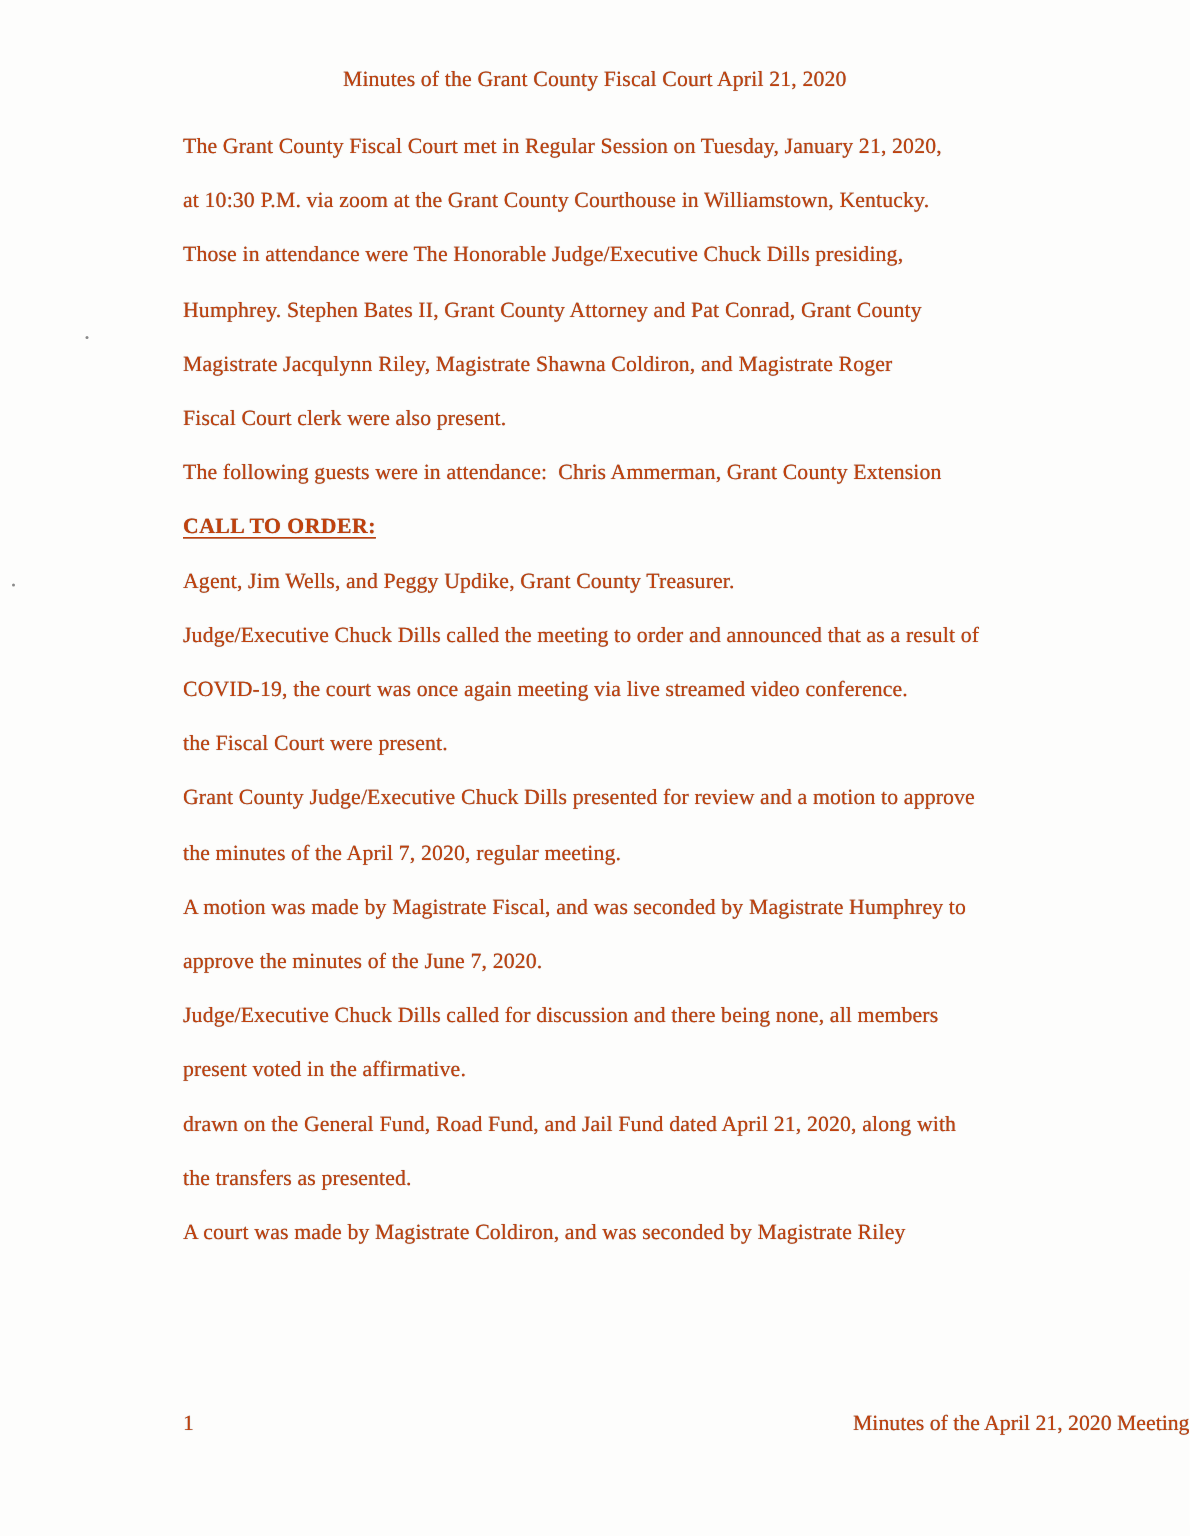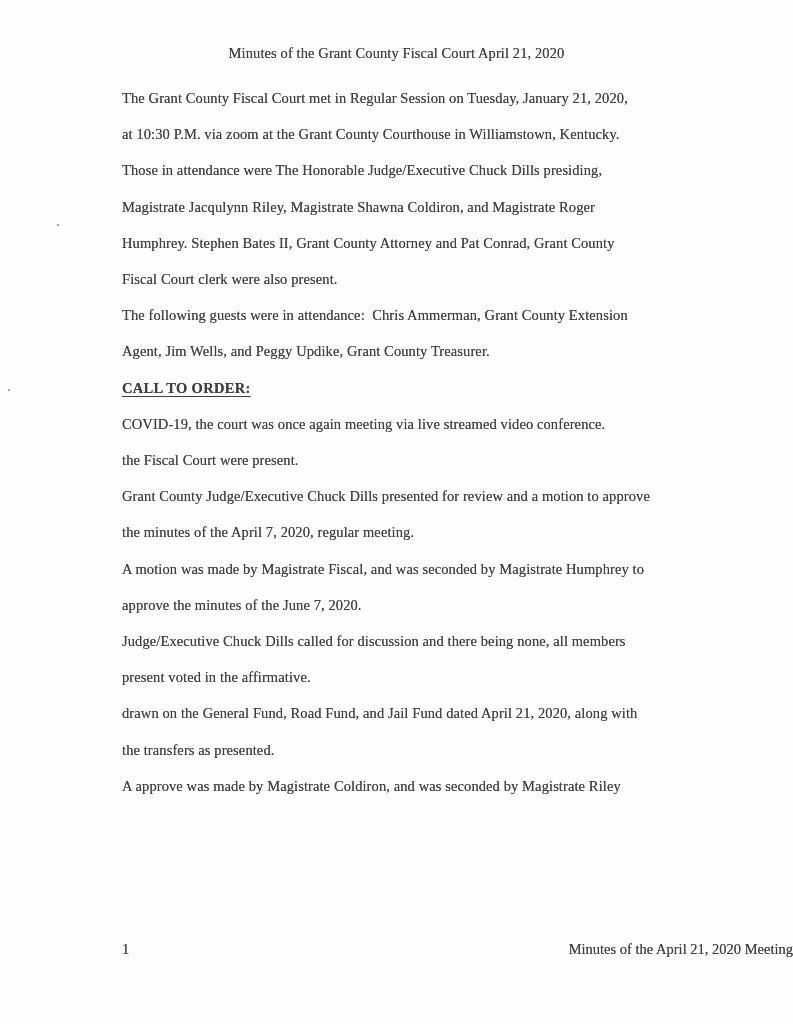--- a/index.html
+++ b/index.html
@@ -7,21 +7,21 @@
   body {
     font-family: "Liberation Serif", "DejaVu Serif", serif;
     background: #ffffff;
   }
   .page {
     position: relative;
     width: 793px;
     height: 1024px;
     background: #fdfdfc;
     overflow: hidden;
-    color: #404040;
+    color: #c2410c;
   }
   .doc-title {
     position: absolute;
     top: 45px;
     left: 0;
     width: 100%;
     text-align: center;
     font-size: 14.5px;
     letter-spacing: 0.1px;
     text-shadow: 0 0 0.6px rgba(40,40,40,0.65);
@@ -79,37 +79,38 @@
 <body>
 
 <div class="page">
 
   <div class="doc-title">Minutes of the Grant County Fiscal Court April 21, 2020</div>
 
   <div class="document-body">
       <div class="line">The Grant County Fiscal Court met in Regular Session on Tuesday, January 21, 2020,</div>
       <div class="line">at 10:30 P.M. via zoom at the Grant County Courthouse in Williamstown, Kentucky.</div>
       <div class="line">Those in attendance were The Honorable Judge/Executive Chuck Dills presiding,</div>
+      <div class="line">Humphrey. Stephen Bates II, Grant County Attorney and Pat Conrad, Grant County</div>
       <div class="line">Magistrate Jacqulynn Riley, Magistrate Shawna Coldiron, and Magistrate Roger</div>
-      <div class="line">Humphrey. Stephen Bates II, Grant County Attorney and Pat Conrad, Grant County</div>
       <div class="line">Fiscal Court clerk were also present.</div>
       <div class="line">The following guests were in attendance:  Chris Ammerman, Grant County Extension</div>
+      <div class="line heading">CALL TO ORDER:</div>
       <div class="line">Agent, Jim Wells, and Peggy Updike, Grant County Treasurer.</div>
-      <div class="line heading">CALL TO ORDER:</div>
+      <div class="line">Judge/Executive Chuck Dills called the meeting to order and announced that as a result of</div>
       <div class="line">COVID-19, the court was once again meeting via live streamed video conference.</div>
       <div class="line">the Fiscal Court were present.</div>
       <div class="line">Grant County Judge/Executive Chuck Dills presented for review and a motion to approve</div>
       <div class="line">the minutes of the April 7, 2020, regular meeting.</div>
       <div class="line">A motion was made by Magistrate Fiscal, and was seconded by Magistrate Humphrey to</div>
       <div class="line">approve the minutes of the June 7, 2020.</div>
       <div class="line">Judge/Executive Chuck Dills called for discussion and there being none, all members</div>
       <div class="line">present voted in the affirmative.</div>
       <div class="line">drawn on the General Fund, Road Fund, and Jail Fund dated April 21, 2020, along with</div>
       <div class="line">the transfers as presented.</div>
-      <div class="line">A approve was made by Magistrate Coldiron, and was seconded by Magistrate Riley</div>
+      <div class="line">A court was made by Magistrate Coldiron, and was seconded by Magistrate Riley</div>
     </div>
 
   <div class="scan-artifact speck-1"></div>
   <div class="scan-artifact speck-2"></div>
 
   <div class="page-footer">
     <span class="page-number">1</span>
     <span class="footer-center">Minutes of the April 21, 2020 Meeting</span>
   </div>
 

